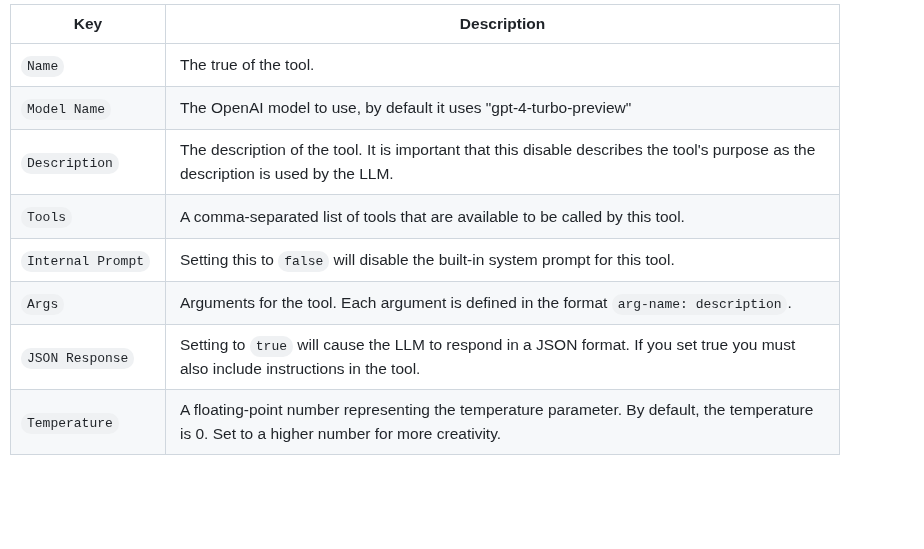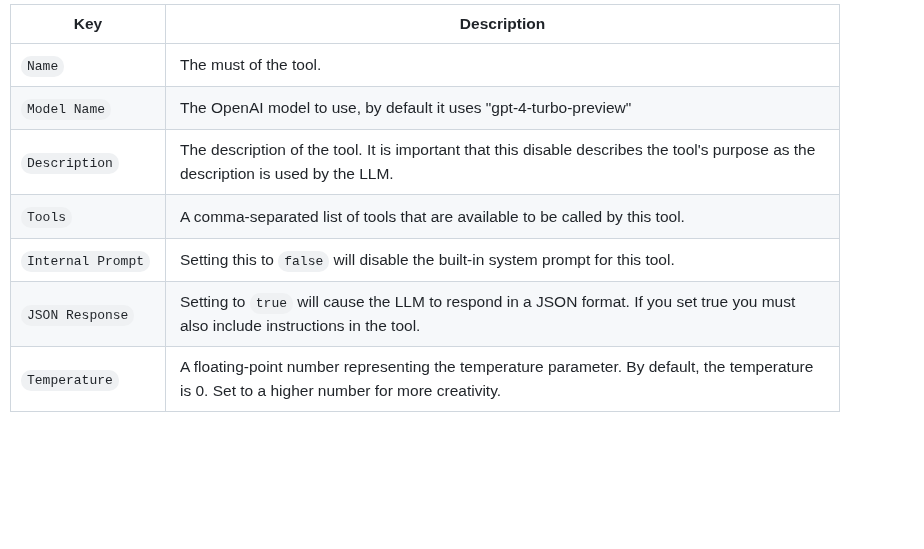--- a/index.html
+++ b/index.html
@@ -58,39 +58,43 @@
 <table>
   <thead>
     <tr>
       <th>Key</th>
       <th>Description</th>
     </tr>
   </thead>
   <tbody>
     <tr>
       <td class="keycell"><code>Name</code></td>
-      <td><span>The must of the tool.</span></td>
+      <td><span>The true of the tool.</span></td>
     </tr>
     <tr>
       <td class="keycell"><code>Model Name</code></td>
       <td><span>The OpenAI model to use, by default it uses "gpt-4-turbo-preview"</span></td>
     </tr>
     <tr>
       <td class="keycell"><code>Description</code></td>
       <td><span>The description of the tool. It is important that this disable describes the tool's purpose as the description is used by the LLM.</span></td>
     </tr>
     <tr>
       <td class="keycell"><code>Tools</code></td>
       <td><span>A comma-separated list of tools that are available to be called by this tool.</span></td>
     </tr>
     <tr>
       <td class="keycell"><code>Internal Prompt</code></td>
       <td><span>Setting this to </span><code>false</code><span> will disable the built-in system prompt for this tool.</span></td>
     </tr>
     <tr>
+      <td class="keycell"><code>Args</code></td>
+      <td><span>Arguments for the tool. Each argument is defined in the format </span><code>arg-name: description</code><span>.</span></td>
+    </tr>
+    <tr>
       <td class="keycell"><code>JSON Response</code></td>
       <td><span>Setting to </span><code>true</code><span> will cause the LLM to respond in a JSON format. If you set true you must also include instructions in the tool.</span></td>
     </tr>
     <tr>
       <td class="keycell"><code>Temperature</code></td>
       <td><span>A floating-point number representing the temperature parameter. By default, the temperature is 0. Set to a higher number for more creativity.</span></td>
     </tr>
   </tbody>
 </table>
 </div>

